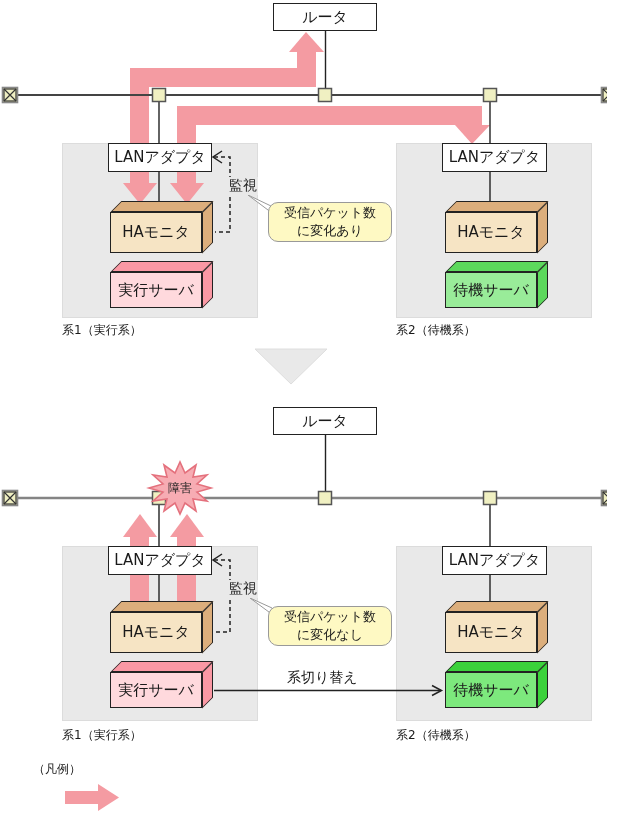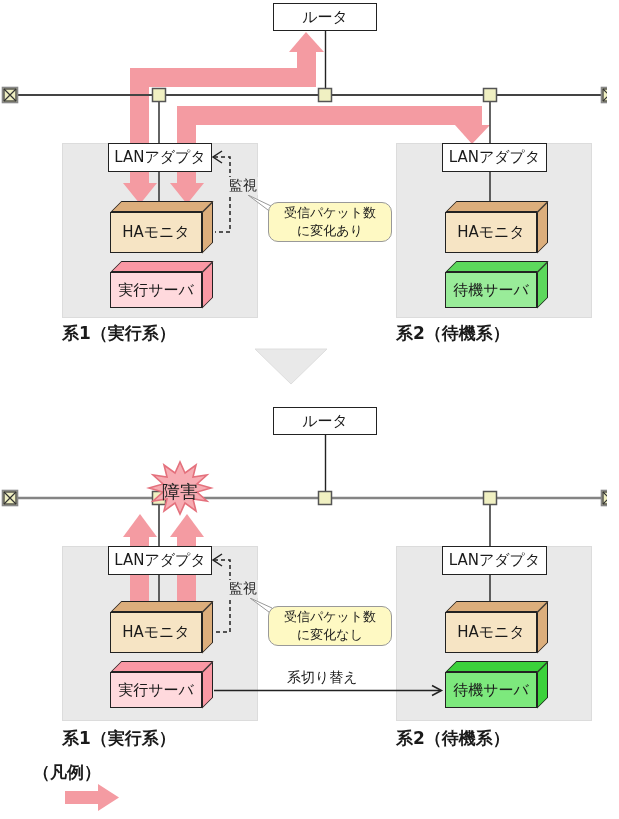--- a/index.html
+++ b/index.html
@@ -32,31 +32,31 @@
     transform:skewY(-45deg); border:1.5px solid #222;
   }
   .f-front.c-ha { background:var(--ha-front); }
   .f-top.c-ha, .f-side.c-ha { background:var(--ha-edge); }
   .f-front.c-exec { background:var(--exec-front); }
   .f-top.c-exec, .f-side.c-exec { background:var(--exec-edge); }
   .f-front.c-standby { background:var(--standby-front); }
   .f-top.c-standby, .f-side.c-standby { background:var(--standby-edge); }
   .f-front.c-standby2 { background:var(--standby2-front); }
   .f-top.c-standby2, .f-side.c-standby2 { background:var(--standby2-edge); }
-  .panel-label { position:absolute; z-index:3; font-size:17px; white-space:nowrap;font-weight:bold; }
+  .panel-label { position:absolute; z-index:3; font-size:12px; white-space:nowrap; }
   .small-label { position:absolute; z-index:3; font-size:14px; white-space:nowrap; }
   .monitor-label { background:var(--panel-fill); padding:0 1px;text-align:right; }
   .callout {
     position:absolute; z-index:3; background:#fef9c3; border:1px solid #999;
     border-radius:10px; display:flex; flex-direction:column;
     align-items:center; justify-content:center;
     font-size:13px; line-height:18px; text-align:center;
   }
   .failure-label {
-    position:absolute; z-index:3; font-size:18px; text-align:center; color:#222;font-family:Liberation Serif, serif;
+    position:absolute; z-index:3; font-size:12px; text-align:center; color:#222;font-family:Liberation Serif, serif;
   }
   
   .pk { fill: var(--packet); }
   .netline1 { stroke:#444; stroke-width:1.8; }
   .netline2 { stroke:#848484; stroke-width:2.5; }
   .thin { stroke:#222; stroke-width:1.4; fill:none; }
   .dashl { stroke:#222; stroke-width:1.5; fill:none; stroke-dasharray:4 3; }
   .openarrow { stroke:#222; stroke-width:1.5; fill:none; }
   .node { fill:var(--node-fill); stroke:#555; stroke-width:1.5; }
   .term-outer { fill:var(--node-fill); stroke:#888; stroke-width:1.6; }

